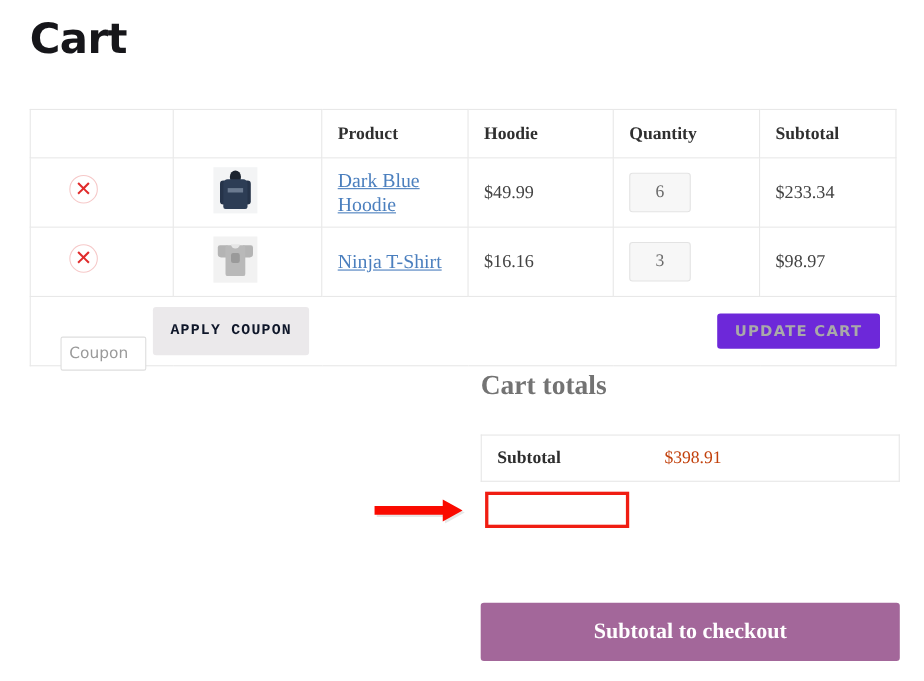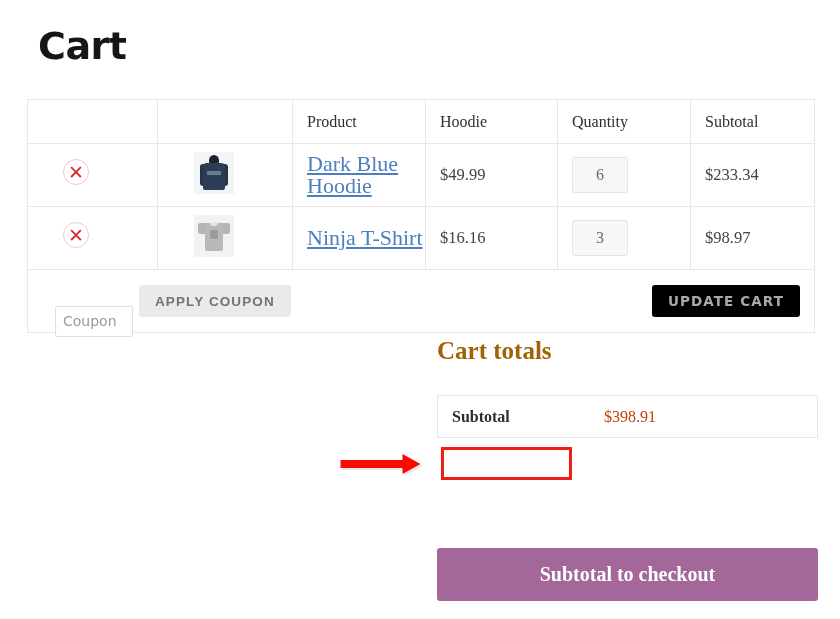--- a/index.html
+++ b/index.html
@@ -22,21 +22,21 @@
   .page-title {
     position: absolute;
     left: 27px;
     top: 12px;
     font-family: "DejaVu Sans", "Liberation Sans", sans-serif;
     font-size: 38px;
     font-weight: bold;
     letter-spacing: -0.5px;
     color: #16161a;
     line-height: 46px;
-    margin: 11px;
+    margin: 0;
   }
 
   
   .cart-table {
     position: absolute;
     left: 27px;
     top: 99px;
     width: 787px;
     border-collapse: collapse;
     table-layout: fixed;
@@ -51,21 +51,21 @@
   .col-thumb   { width: 135px; }
   .col-product { width: 133px; }
   .col-price   { width: 132px; }
   .col-qty     { width: 133px; }
   .col-sub     { width: 124px; }
 
   .cart-table thead th {
     height: 43px;
     text-align: left;
     font-size: 16px;
-    font-weight: normal;
+    font-weight: bold;
     color: #2f2f2f;
     padding-left: 14px;
     font-family: "Liberation Serif", serif;
   }
   .cart-table tbody td {
     height: 62px;
     font-size: 16.5px;
     color: #434343;
     padding-left: 14px;
   }
@@ -163,21 +163,21 @@
   }
   .tee .tlogo {
     position: absolute; left: 16px; top: 15px;
     width: 8px; height: 9px; background: #9a9a9a;
     border-radius: 2px;
   }
 
   .product-link {
     color: #4b7fbe;
     text-decoration: underline;
-    font-size: 22px;
+    font-size: 18px;
     line-height: 22px;
     display: inline-block;
     cursor: pointer;
   }
 
   .qty-input {
     width: 56px;
     height: 36px;
     background: #f7f7f7;
     border: 1px solid #e3e3e3;
@@ -211,57 +211,57 @@
     font-size: 14px;
     color: #8c8c8c;
     padding: 0 7px;
     box-sizing: border-box;
     border-radius: 2px;
     margin-top: 40px;
   }
   .coupon-input::placeholder { color: #9a9a9a; opacity: 1; }
   .btn-apply {
     margin-left: 6px;
-    height: 32px;
+    height: 44px;
     padding: 0 16px;
     border: none;
     background: #ebe9eb;
-    color: #737373;
-    font-family: Liberation Sans, sans-serif;
+    color: #0f172a;
+    font-family: Liberation Mono, monospace;
     font-size: 13.5px;
     font-weight: bold;
     letter-spacing: 1.1px;
     border-radius: 3px;
     cursor: pointer;
   }
   .btn-update {
     margin-left: auto;
     height: 32px;
     padding: 0 16px;
     border: none;
-    background: #000000;
+    background: #6d28d9;
     color: #a9a9a9;
     font-family: "DejaVu Sans", "Liberation Sans", sans-serif;
     font-size: 13.5px;
     font-weight: bold;
     letter-spacing: 1.1px;
     border-radius: 3px;
     cursor: default;
   }
 
   
   .totals-title {
     position: absolute;
     left: 437px;
     top: 337px;
     margin: 0;
     font-family: "Liberation Serif", "DejaVu Serif", serif;
     font-size: 25px;
     font-weight: bold;
-    color: #a16207;
+    color: #737373;
   }
   .totals-table {
     position: absolute;
     left: 437px;
     top: 395px;
     width: 381px;
     border-collapse: collapse;
     table-layout: fixed;
     border: 1px solid #e7e7e7;
   }

